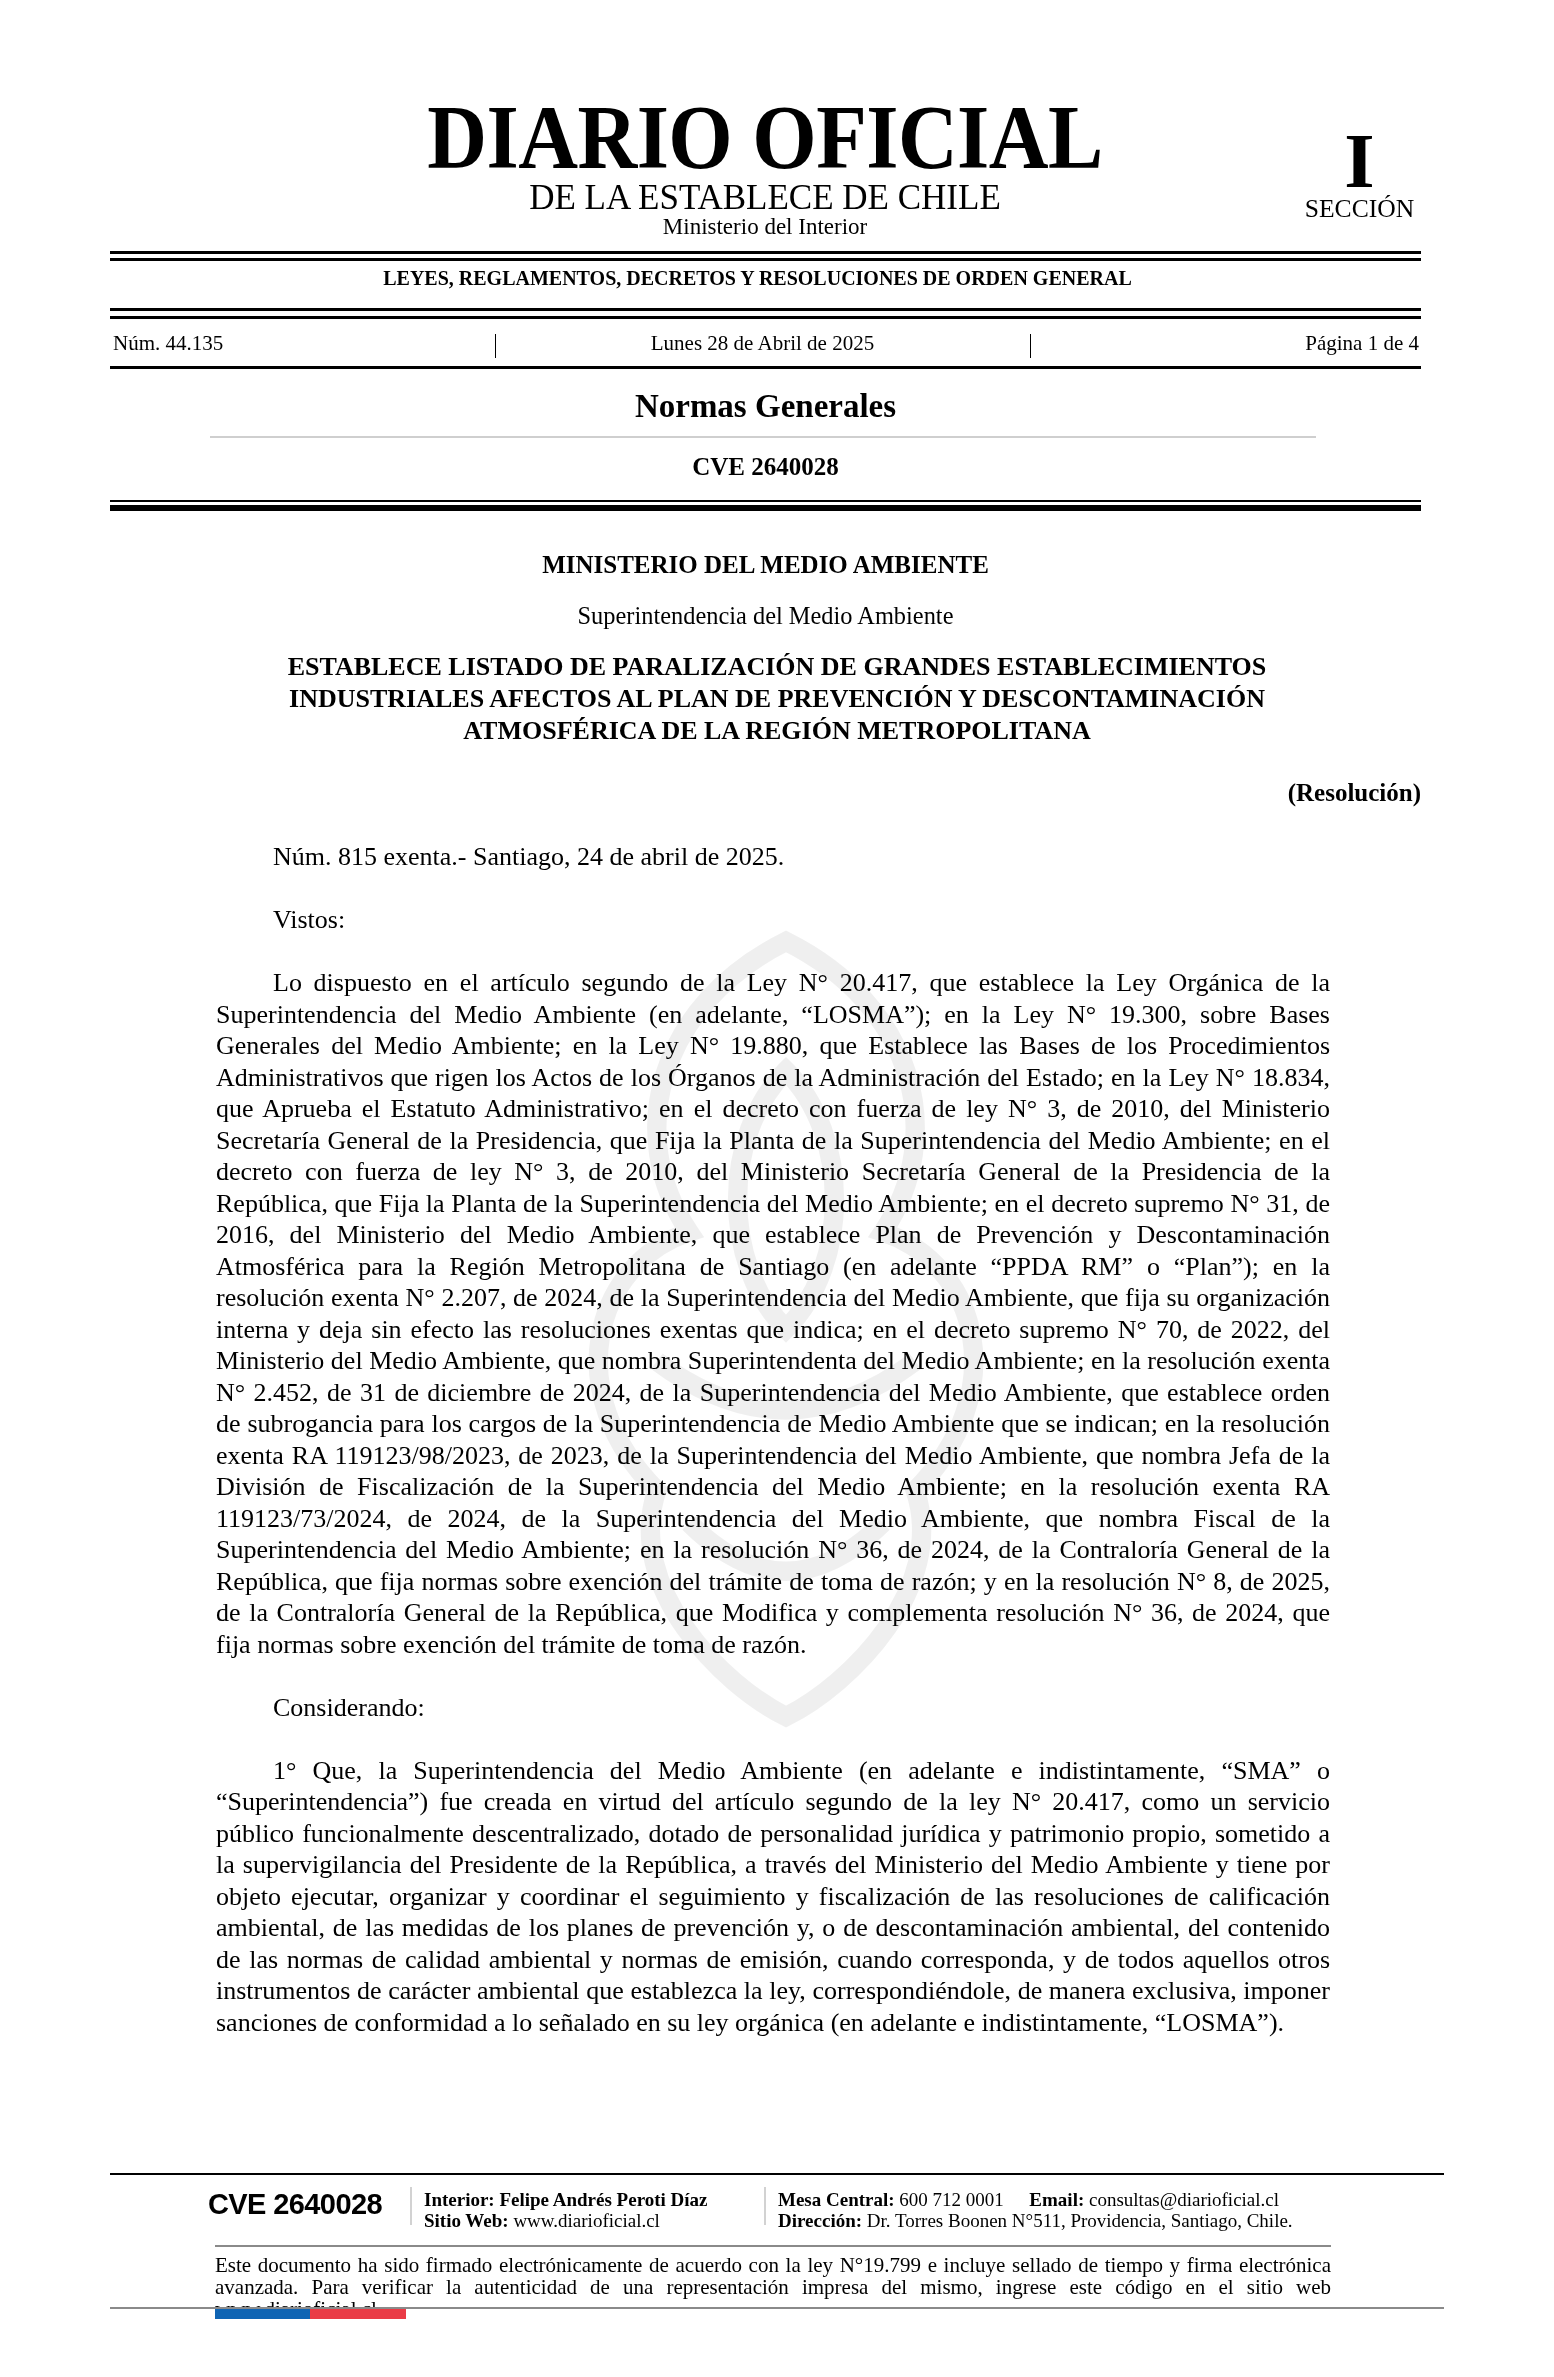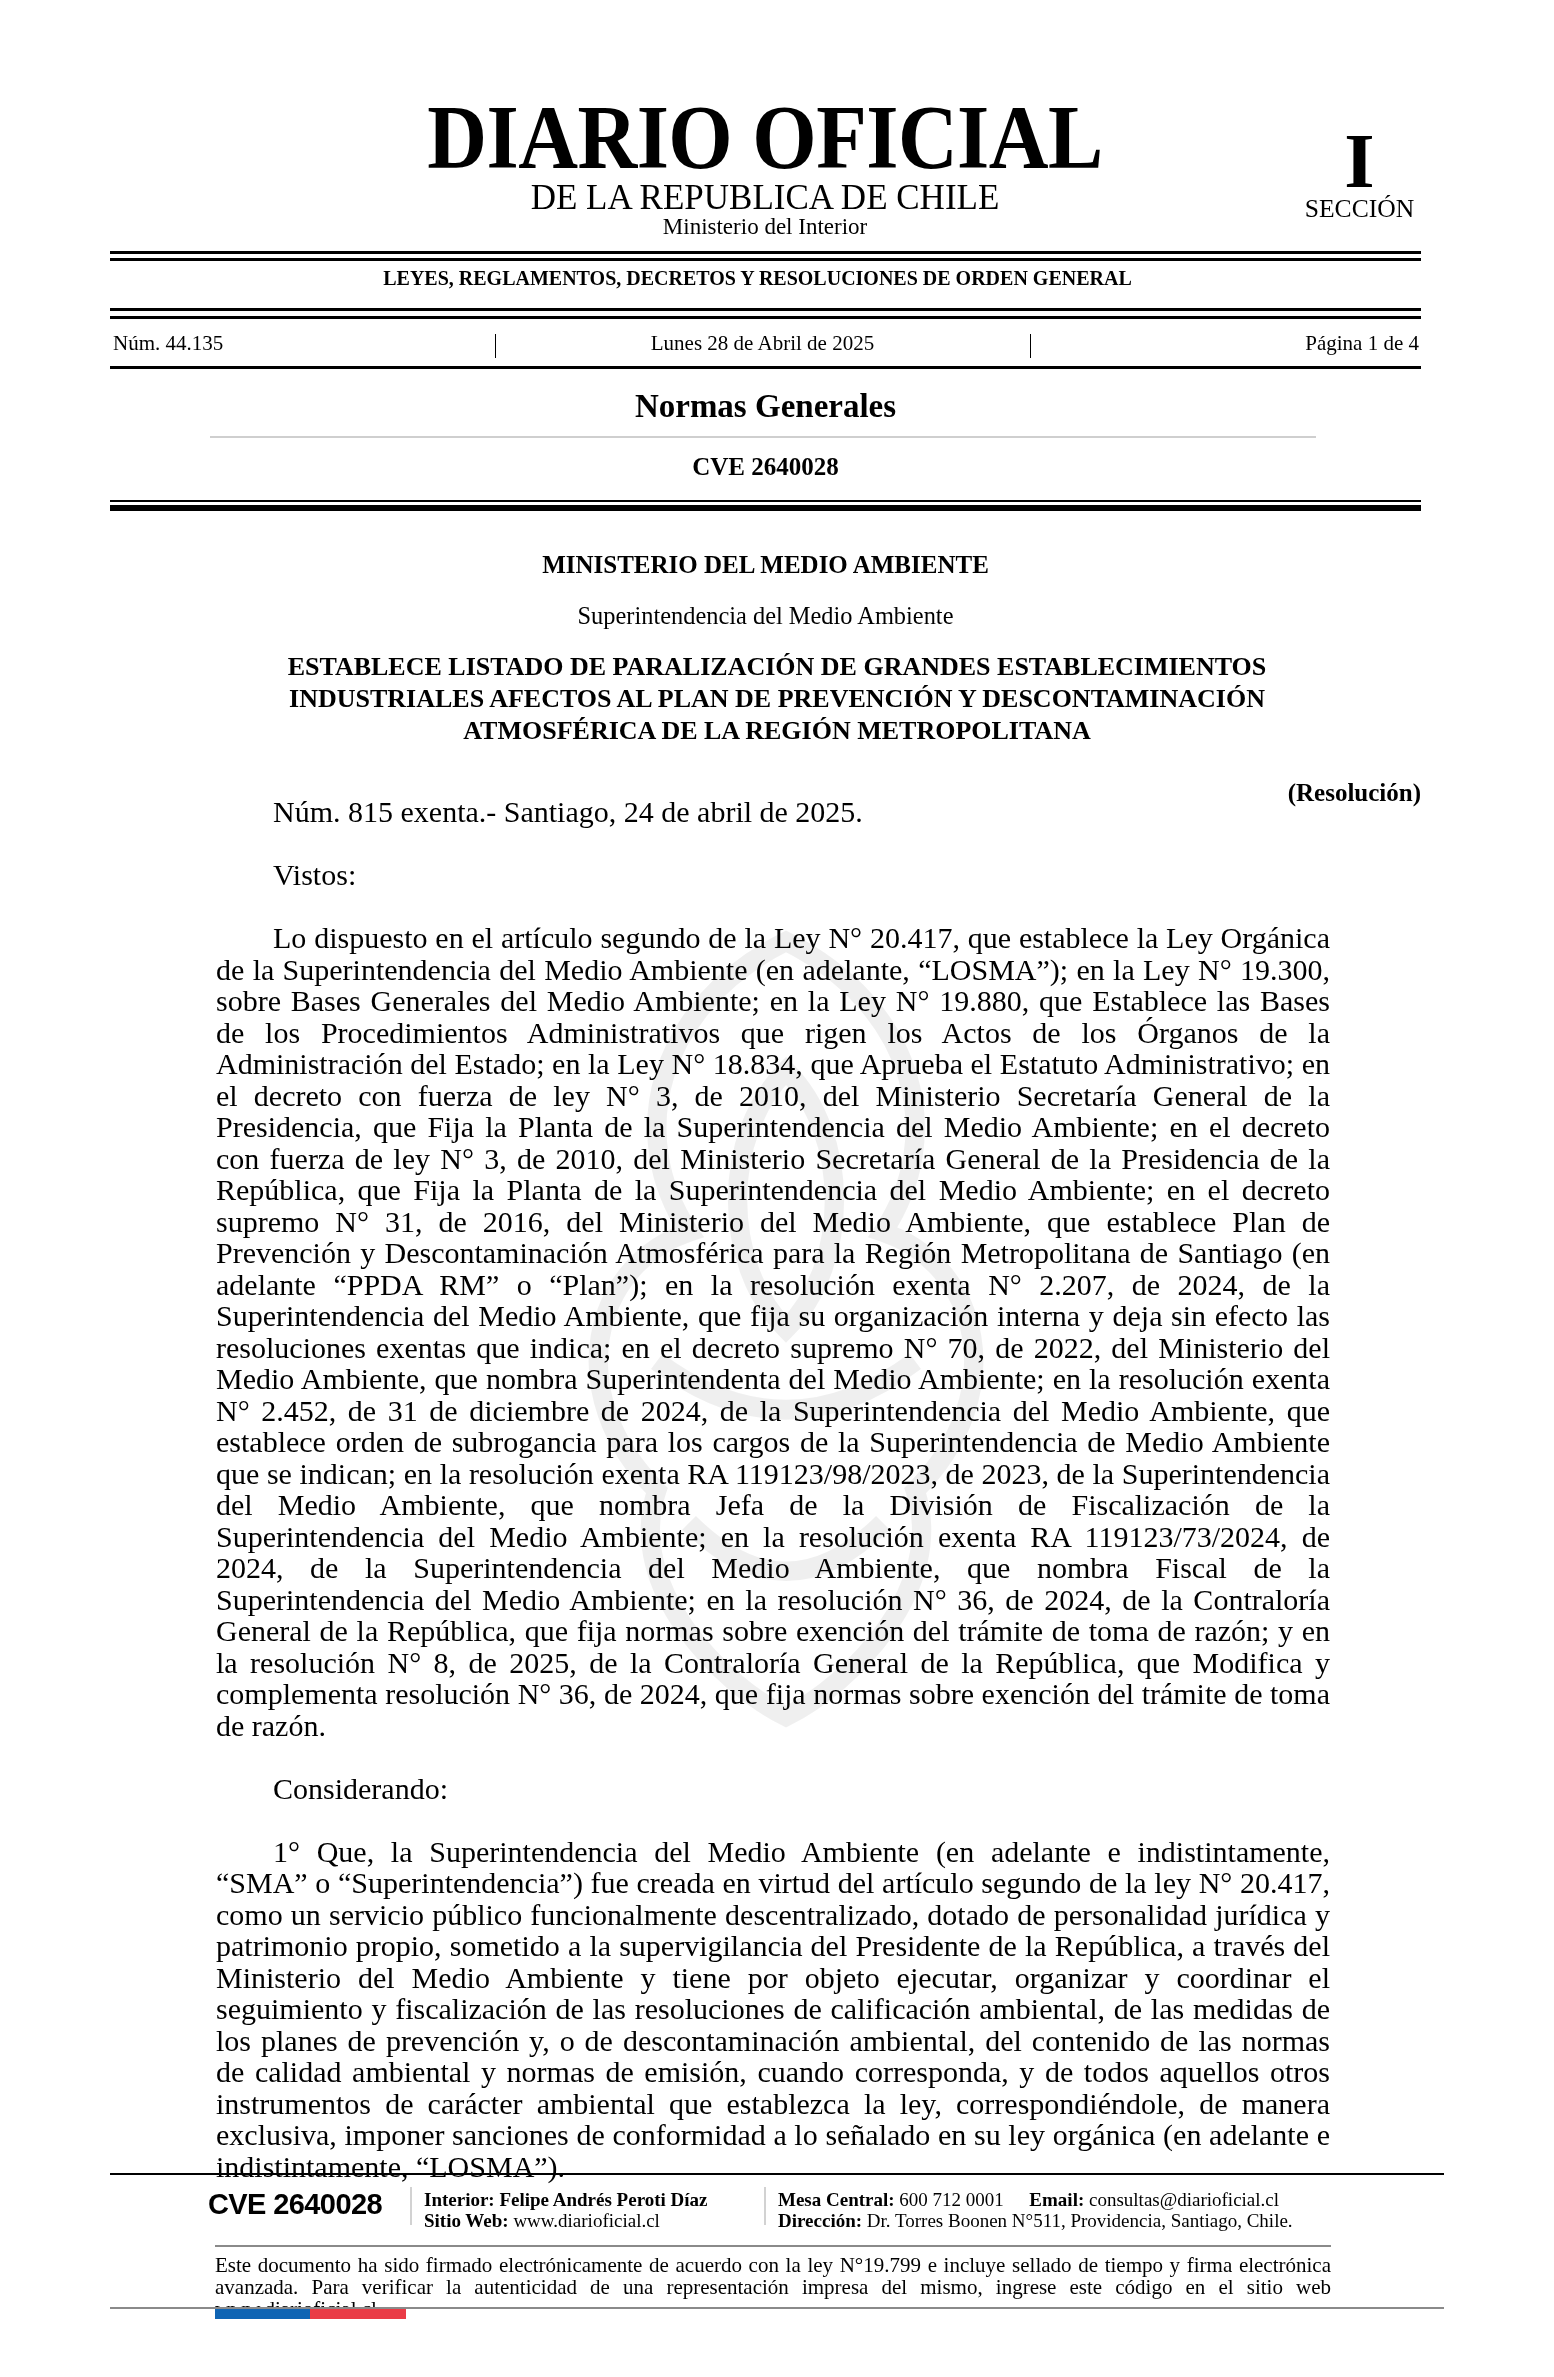--- a/index.html
+++ b/index.html
@@ -27,21 +27,21 @@
   #normas { left:110px; width:1311px; top:390px; font-size:33px; font-weight:bold; line-height:1; text-align:center; }
   #cve-top { left:110px; width:1311px; top:454px; font-size:25px; font-weight:bold; line-height:1; text-align:center; }
 
   
   #ministry { left:110px; width:1311px; top:552px; font-size:25px; font-weight:bold; line-height:1; text-align:center; }
   #superint { left:110px; width:1311px; top:604px; font-size:24.4px; line-height:1; text-align:center; }
   #title { left:207px; width:1140px; top:651px; font-size:26px; font-weight:bold; line-height:32px; text-align:center; }
   #restype { left:110px; width:1311px; top:780px; font-size:25px; font-weight:bold; line-height:1; text-align:right; }
 
   
-  #body { left:216px; width:1114px; top:796px; font-size:30px; line-height:31.5px; }
+  #body { left:216px; width:1114px; top:841px; font-size:26px; line-height:31.5px; }
   #body p { margin:0; text-align:justify; text-indent:57px; }
   #body p.gap { margin-top:31.5px; }
   #body p.label { text-align:left; }
 
   
   #watermark { left:463px; top:872px; width:646px; height:914px; opacity:0.06; pointer-events:none; }
 
   
   #f-cve { left:208px; top:2190px; font-family:"Liberation Sans", sans-serif; font-weight:bold; font-size:29px; line-height:1; letter-spacing:-0.6px; }
   .f-sep { position:absolute; width:1.8px; background:#d2d2d2; top:2187px; height:38px; }
@@ -57,21 +57,21 @@
 <svg id="watermark" class="abs" viewBox="0 0 100 140">
   <g fill="none" stroke="#000" stroke-width="3">
     <path d="M50 10 C30 20 25 40 35 55 C20 60 15 80 30 95 C25 110 40 125 50 130 C60 125 75 110 70 95 C85 80 80 60 65 55 C75 40 70 20 50 10 Z"></path>
     <path d="M50 30 C40 40 40 60 50 70 C60 60 60 40 50 30 Z"></path>
     <path d="M30 75 Q50 90 70 75"></path>
     <path d="M35 100 Q50 115 65 100"></path>
   </g>
 </svg>
 
 <div id="mast-title" class="abs">DIARIO OFICIAL</div>
-<div id="mast-sub" class="abs">DE LA REPUBLICA DE CHILE</div>
+<div id="mast-sub" class="abs">DE LA ESTABLECE DE CHILE</div>
 <div id="mast-min" class="abs">Ministerio del Interior</div>
 <div id="sec-num" class="abs">I</div>
 <div id="sec-lbl" class="abs">SECCIÓN</div>
 
 <div class="rule" style="left:110px;width:1311px;top:251px;height:3px;"></div>
 <div class="rule" style="left:110px;width:1311px;top:258px;height:3px;"></div>
 
 <div id="laws" class="abs">LEYES, REGLAMENTOS, DECRETOS Y RESOLUCIONES DE ORDEN GENERAL</div>
 
 <div class="rule" style="left:110px;width:1311px;top:308px;height:3px;"></div>

